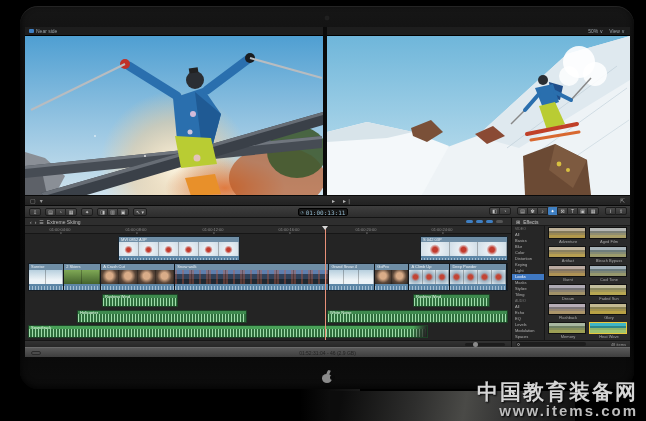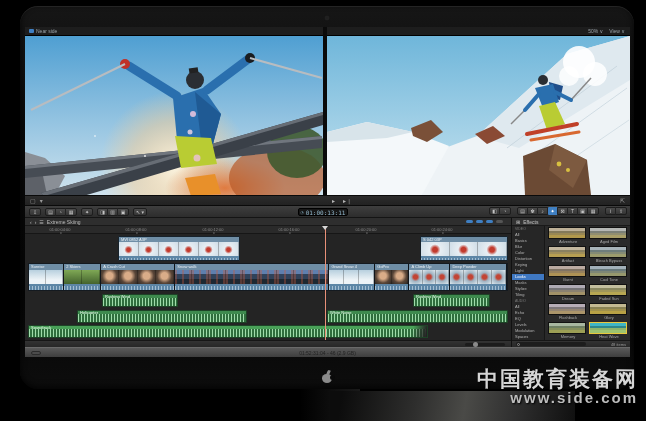--- a/index.html
+++ b/index.html
@@ -125,21 +125,21 @@
   .mag{position:absolute;left:1px;top:0.5px;width:3px;height:3px;border:1px solid #888;border-radius:50%;}
   .fx-count{margin-left:auto;margin-right:4px;font-size:4px;color:#9a9a9a;}
 
   
   .statusbar{position:absolute;left:0;top:320px;width:605px;height:10px;background:linear-gradient(#5a5a5a,#3e3e3e);
     border-top:1px solid #6a6a6a;display:flex;align-items:center;justify-content:center;font-size:5px;color:#222;}
   .status-btn{position:absolute;left:6px;top:3px;width:10px;height:4px;border:1px solid #2c2c2c;border-radius:2px;background:#4c4c4c;}
 
   
   .wm-left{position:absolute;left:4px;bottom:5px;font-family:"DejaVu Sans Mono",monospace;font-size:13px;color:#f0f0f0;text-shadow:1px 1px 1px #000;}
-  .wm-right{position:absolute;right:8px;bottom:15px;text-align:right;}
+  .wm-right{position:absolute;right:8px;bottom:2px;text-align:right;}
   .wm-right .cn{font-family:"DejaVu Serif",serif;font-weight:bold;font-size:21px;color:#d5d5d5;letter-spacing:2px;line-height:22px;text-shadow:1px 1px 2px #000;}
   .wm-right .en{font-family:"Liberation Sans",sans-serif;font-weight:bold;font-size:15px;color:#bdbdbd;letter-spacing:2px;line-height:16px;text-shadow:1px 1px 2px #000;}
 </style>
 </head>
 <body>
 
 <div class="photo">
 
   <div class="monitor">
     <div class="camera-dot"></div>
@@ -582,15 +582,15 @@
         <div class="apple-body"></div>
         <div class="apple-bite"></div>
     </div>
   </div>
 
   <div class="stand2"></div>
   <div class="stand"></div>
 
   <div class="wm-right">
     <div class="cn">中国教育装备网</div>
-    <div class="en">www.side.com</div>
+    <div class="en">www.items.com</div>
   </div>
 </div>
 
 </body></html>

